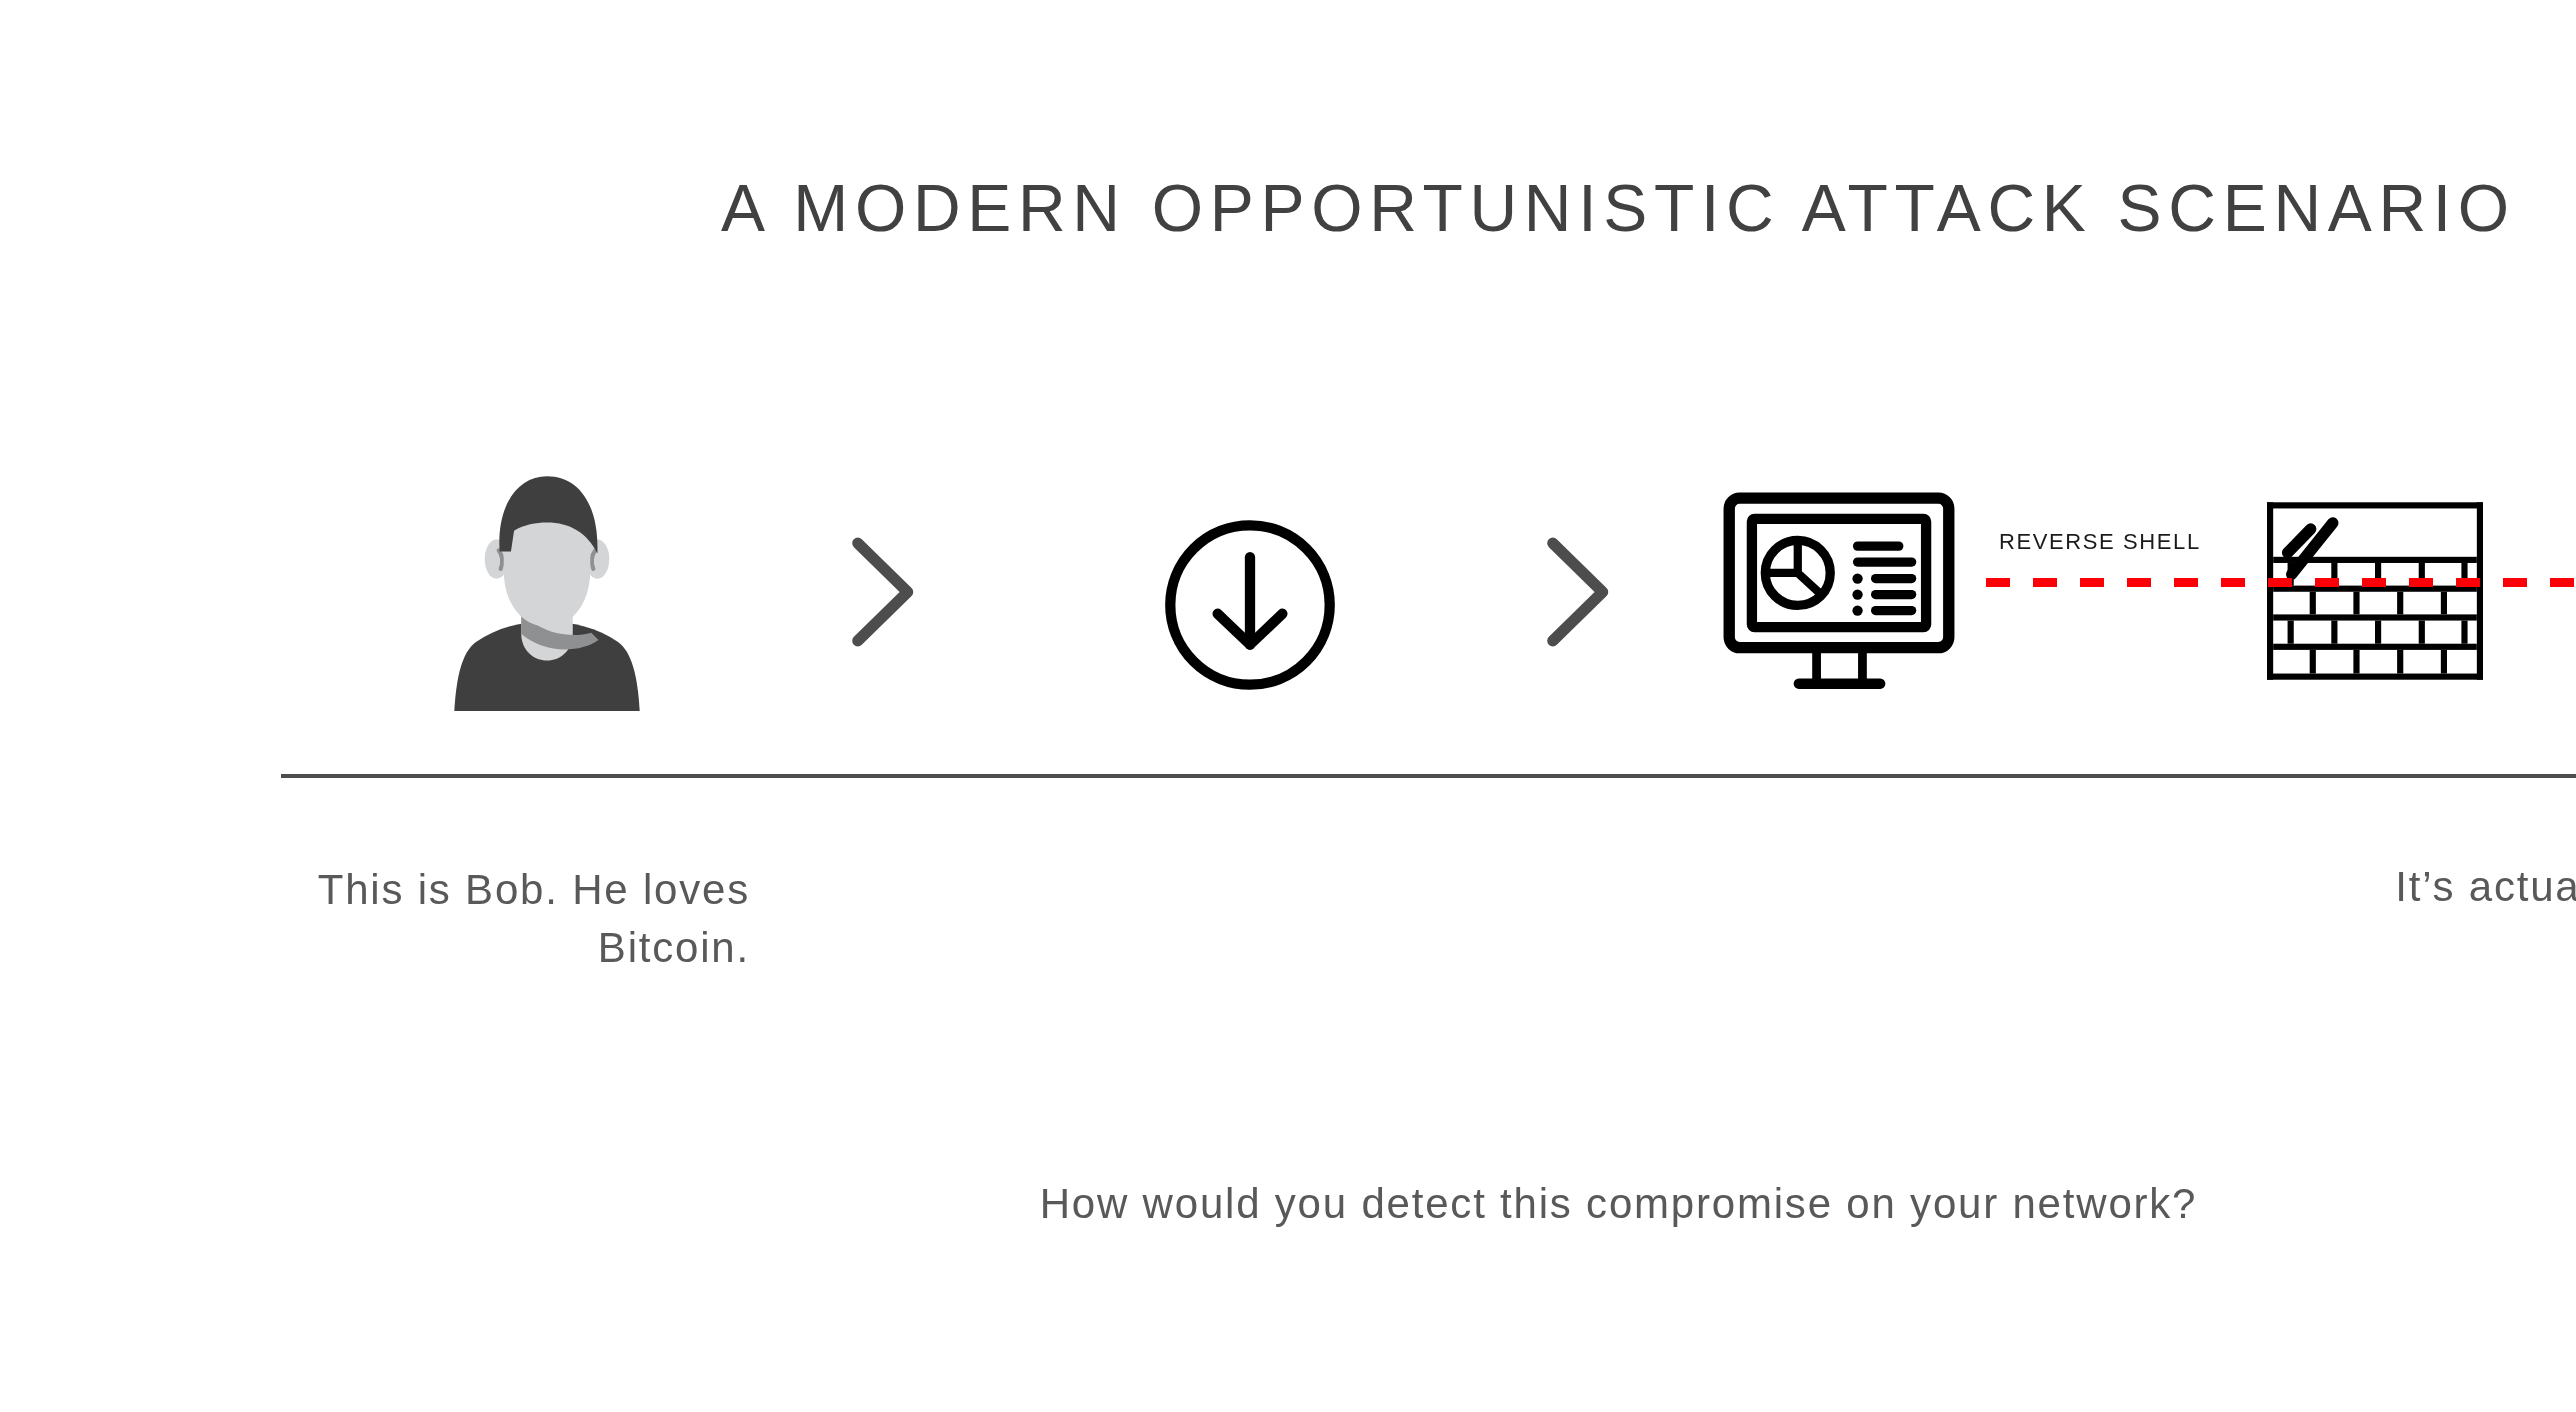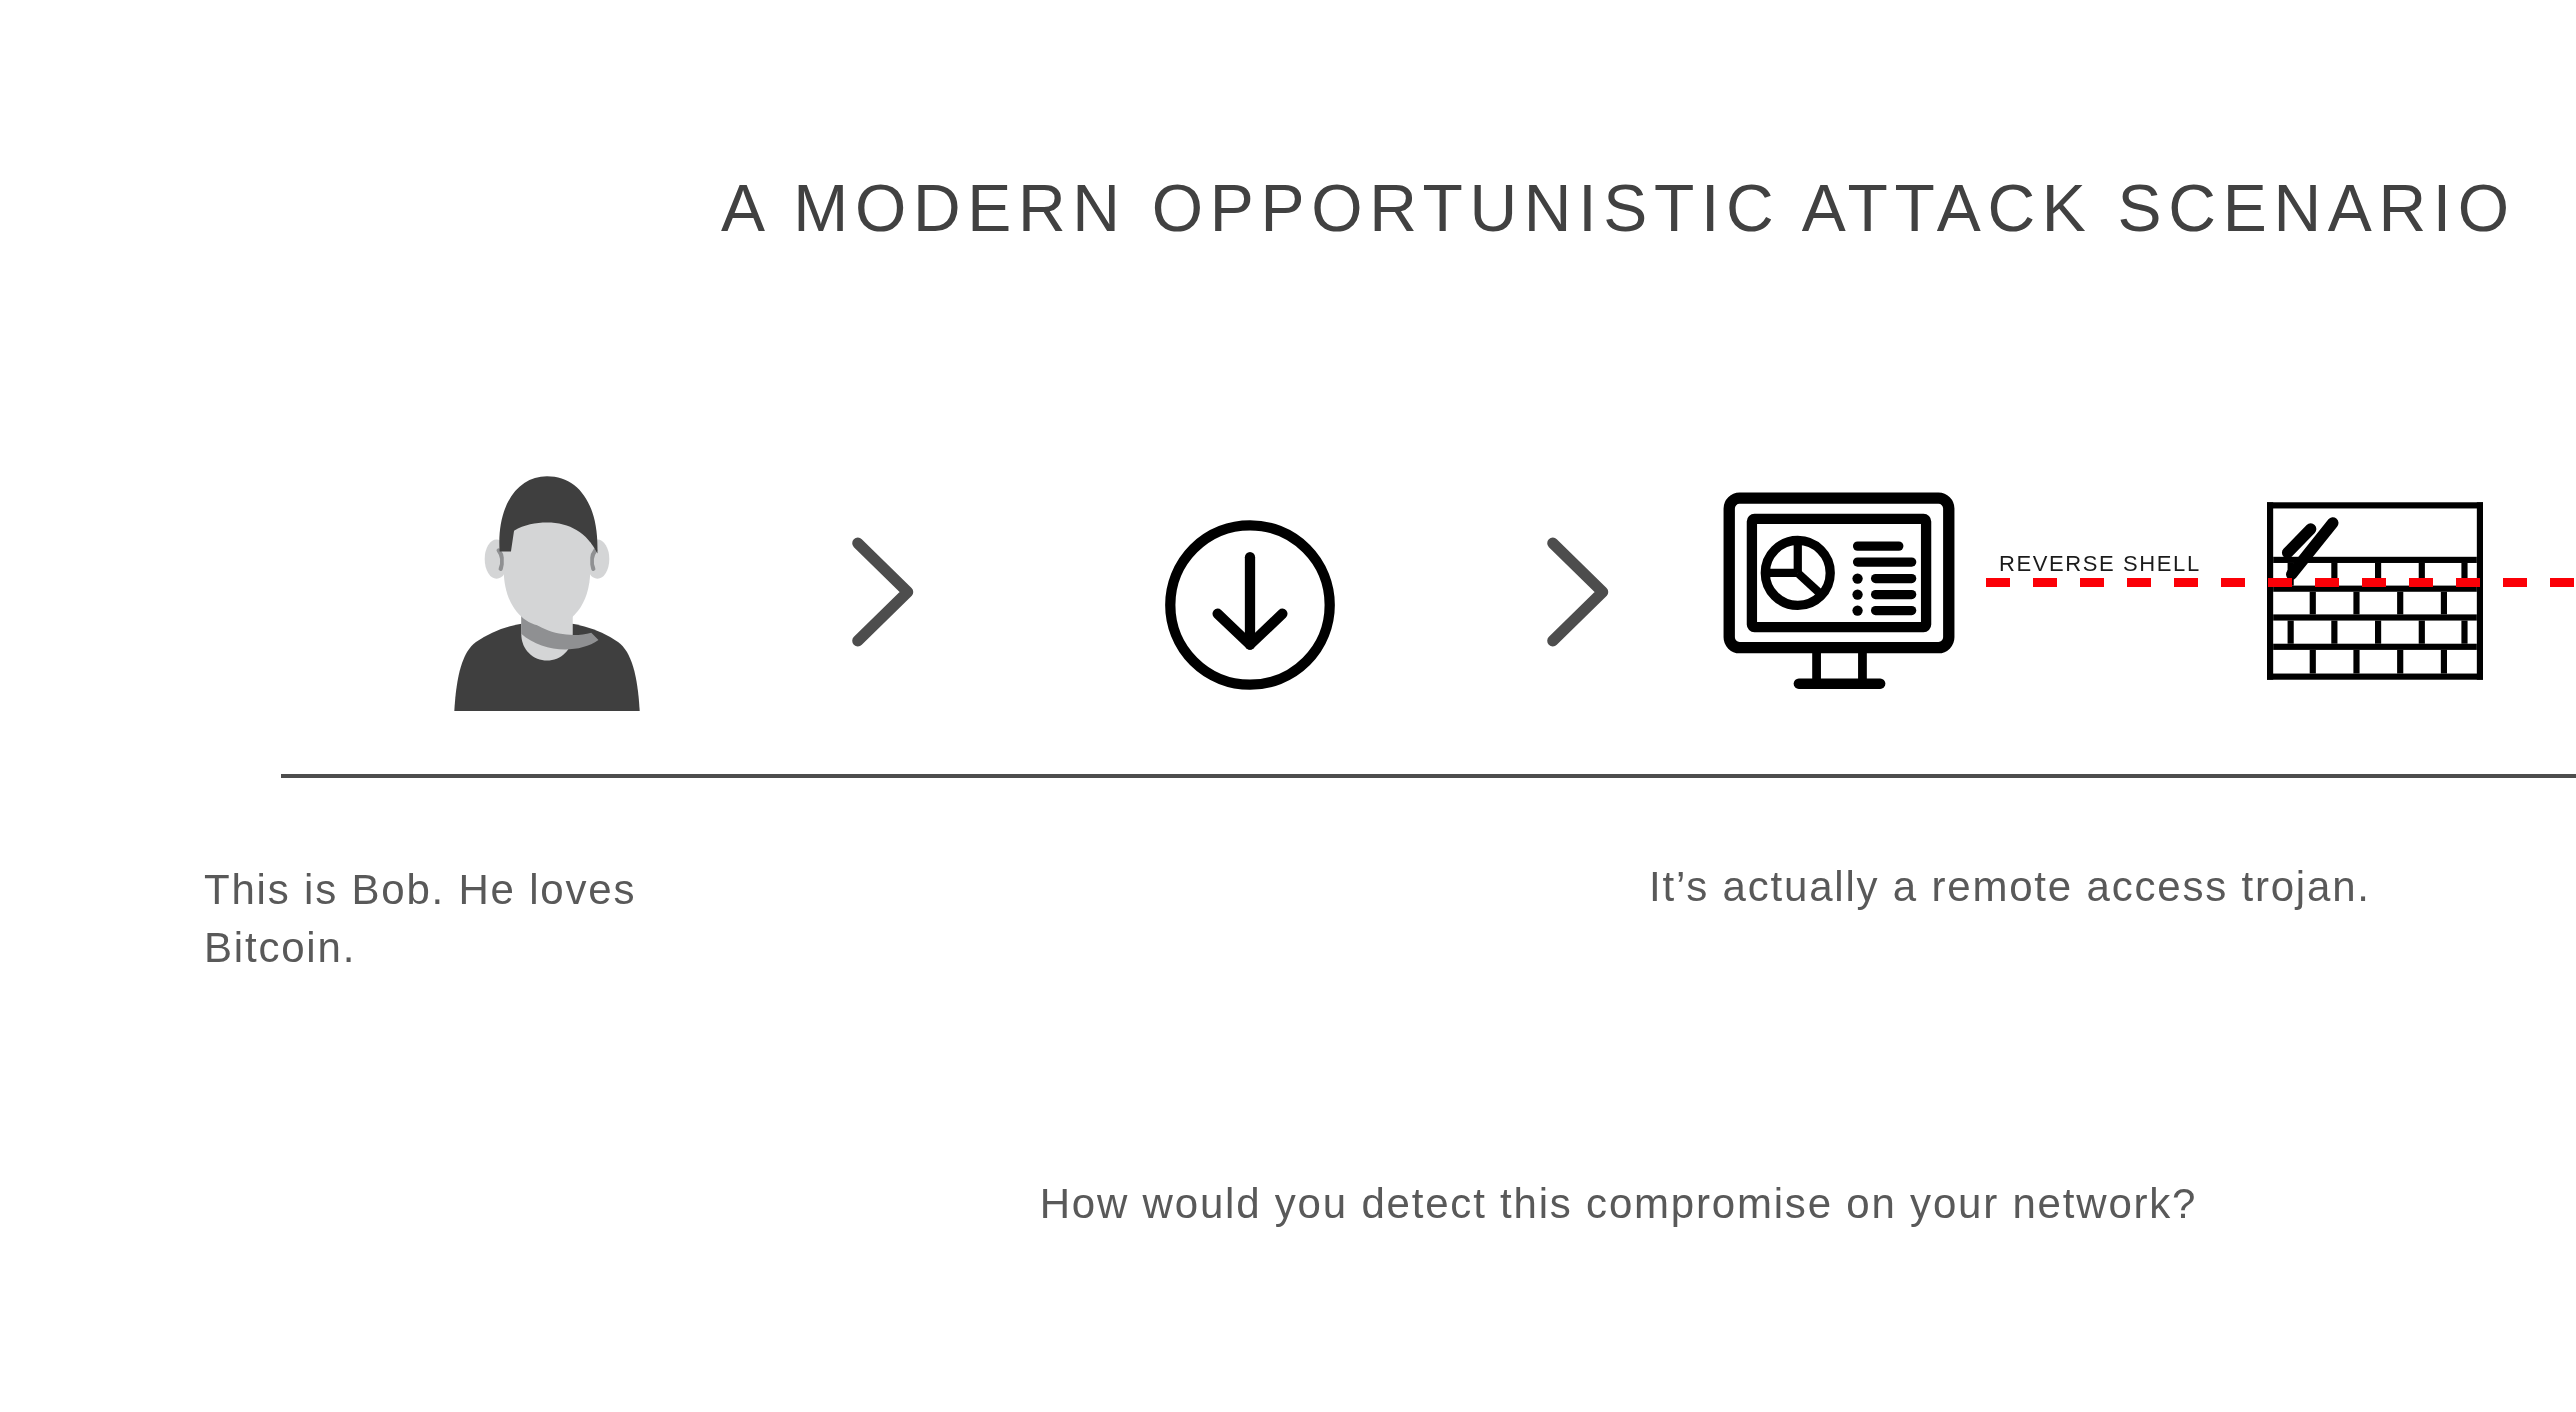--- a/index.html
+++ b/index.html
@@ -69,21 +69,20 @@
 
   
   .label-reverse {
     position: absolute;
     left: 1999px;
     top: 529px;
     font-size: 22px;
     letter-spacing: 1.6px;
     color: #1b1b1b;
     white-space: nowrap;
-    margin-top: 22px;
   }
   .label-c2 {
     position: absolute;
     left: 2540px;
     top: 370px;
     width: 422px;
     text-align: center;
     font-size: 22px;
     line-height: 44px;
     letter-spacing: 1.6px;
@@ -101,21 +100,21 @@
     background: #4d4d4d;
   }
 
   
   .caption {
     position: absolute;
     color: #595959;
     font-size: 42px;
     line-height: 58px;
     letter-spacing: 1.8px;
-    text-align: left;
+    text-align: right;
     font-weight: 400;
   }
   .cap-1 { left: 204px; top: 861px; width: 546px; }
   .cap-2 { left: 876px; top: 861px; width: 737px; }
   .cap-3 { left: 1649px; top: 858px; width: 1468px; }
 
   .question {
     position: absolute;
     left: 0;
     top: 1180px;

